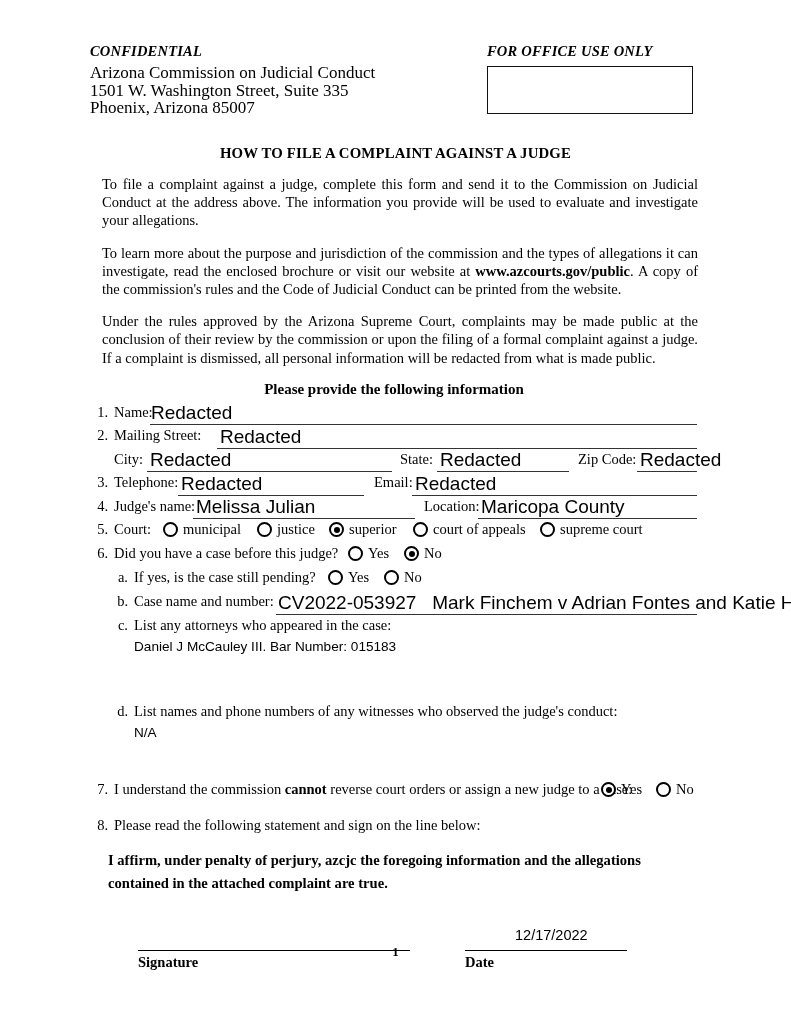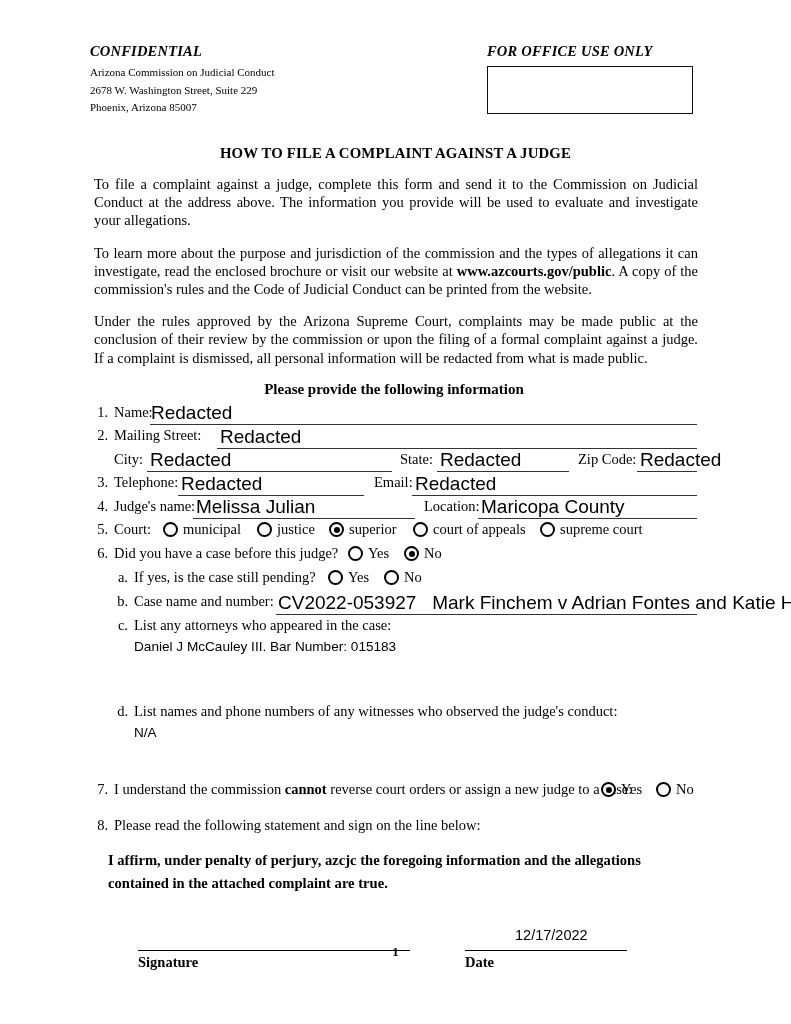--- a/index.html
+++ b/index.html
@@ -18,42 +18,42 @@
     position:absolute;
     left:90px; top:0; width:608px;
   }
 
   
   .hdr{position:absolute;left:90px;top:43px;width:612px;}
   .hdr-left{float:left;width:350px;}
   .hdr-right{float:right;width:215px;}
   .conf{font-weight:bold;font-style:italic;font-size:14.5px;letter-spacing:.2px;margin:0 0 4px 0;}
   .office{font-weight:bold;font-style:italic;font-size:14.5px;letter-spacing:.2px;margin:0 0 6px 0;text-align:left;}
-  .addr{font-size:11px;line-height:17.5px;margin:0;}
+  .addr{font-size:17px;line-height:17.5px;margin:0;}
   .office-box{
     border:1.6px solid #111;
     height:48px;width:206px;
     box-sizing:border-box;
     background:#fff;
   }
   .clear{clear:both;}
 
   
   .doc-title{
     position:absolute;left:0;right:0;top:145px;
     text-align:center;font-weight:bold;font-size:14.8px;
     letter-spacing:.15px;
   }
 
   
   .para{
     font-size:14.5px;
     line-height:18.2px;
     text-align:justify;
-    margin:0 0 14px 4px;
+    margin:0 0 14px 12px;
   }
   .para b{font-weight:bold;}
   .provide{
     text-align:center;font-weight:bold;font-size:15px;
     margin:2px 0 6px 0;
   }
 
   
   .form{font-size:14.5px;}
   .row{position:relative;height:23.5px;}
@@ -126,21 +126,21 @@
 </style>
 </head>
 <body>
 
 <div class="page">
 
   <div class="hdr">
     <div class="hdr-left">
       <div class="conf">CONFIDENTIAL</div>
       <div class="addr">Arizona Commission on Judicial Conduct</div>
-      <div class="addr">2678 W. Washington Street, Suite 229</div>
+      <div class="addr">1501 W. Washington Street, Suite 335</div>
       <div class="addr">Phoenix, Arizona 85007</div>
     </div>
     <div class="hdr-right">
       <div class="office">FOR OFFICE USE ONLY</div>
       <div class="office-box"></div>
     </div>
     <div class="clear"></div>
   </div>
 
   <div class="doc-title">HOW TO FILE A COMPLAINT AGAINST A JUDGE</div>

